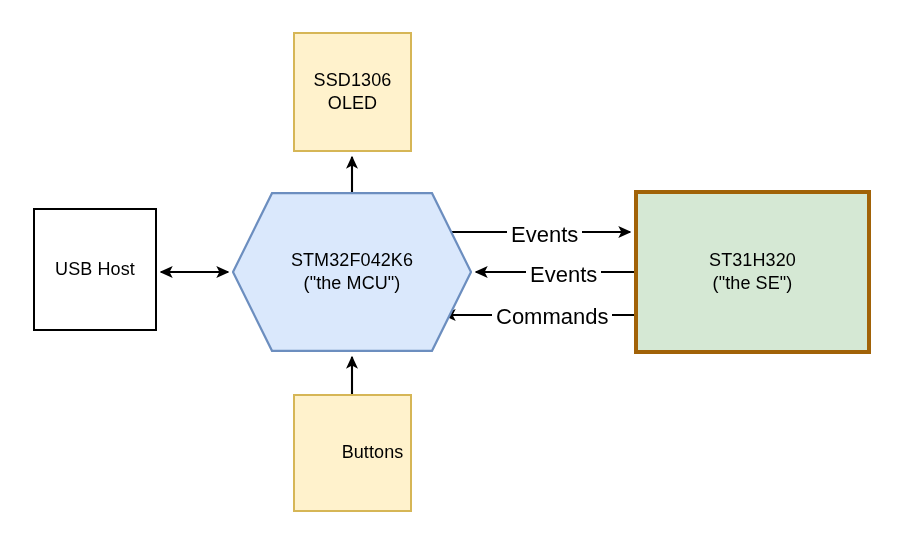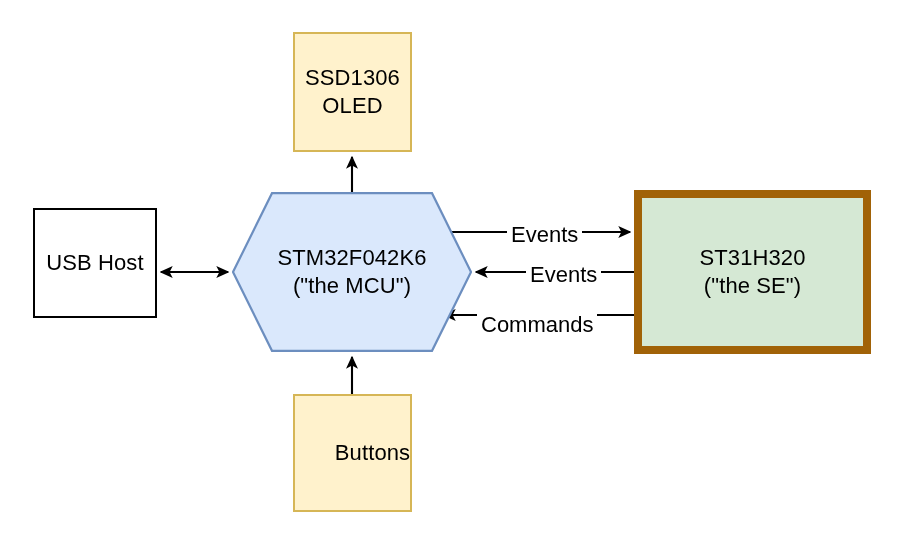--- a/index.html
+++ b/index.html
@@ -23,21 +23,21 @@
   }
   .node {
     position: absolute;
     box-sizing: border-box;
     display: flex;
     flex-direction: column;
     align-items: center;
     justify-content: center;
     text-align: center;
     color: #000000;
-    font-size: 22px;
+    font-size: 18px;
     line-height: 1.28;
     letter-spacing: 0.1px;
     white-space: pre;
   }
   
   #node-oled {
     left: 293px;
     top: 32px;
     width: 119px;
     height: 120px;
@@ -52,32 +52,32 @@
     height: 118px;
     background: #fff2cc;
     border: 2px solid #d6b656;
     padding-left: 40px;
   }
   
   #node-usb-host {
     left: 33px;
     top: 208px;
     width: 124px;
-    height: 110px;
+    height: 123px;
     background: #ffffff;
     border: 2px solid #000000;
   }
   
   #node-se {
     left: 634px;
     top: 190px;
     width: 237px;
     height: 164px;
     background: #d5e8d4;
-    border: 8px solid #a16207;
+    border: 4px solid #a16207;
   }
   
   #node-mcu {
     left: 232px;
     top: 192px;
     width: 240px;
     height: 160px;
     background: transparent;
     border: none;
     z-index: 3;
@@ -100,21 +100,21 @@
     color: #000000;
     font-size: 22px;
     line-height: 1;
     background: #ffffff;
     padding: 0 4px;
     white-space: nowrap;
     z-index: 4;
   }
   #label-events   { left: 507px; top: 224px; }
   #label-status   { left: 526px; top: 264px; }
-  #label-commands { left: 477px; top: 306px; margin-top: 8px; }
+  #label-commands { left: 492px; top: 306px; }
 </style>
 </head>
 <body>
 
 <svg id="diagram-canvas" viewBox="0 0 906 546" xmlns="http://www.w3.org/2000/svg">
   <defs>
     <marker id="arrow-end" viewBox="0 0 10 10" refX="9" refY="5" markerWidth="6.2" markerHeight="6.2" orient="auto-start-reverse">
       <path d="M 0 0.4 L 10 5 L 0 9.6 L 2.4 5 Z" fill="#000000"></path>
     </marker>
     <marker id="arrow-start" viewBox="0 0 10 10" refX="9" refY="5" markerWidth="6.2" markerHeight="6.2" orient="auto-start-reverse">

